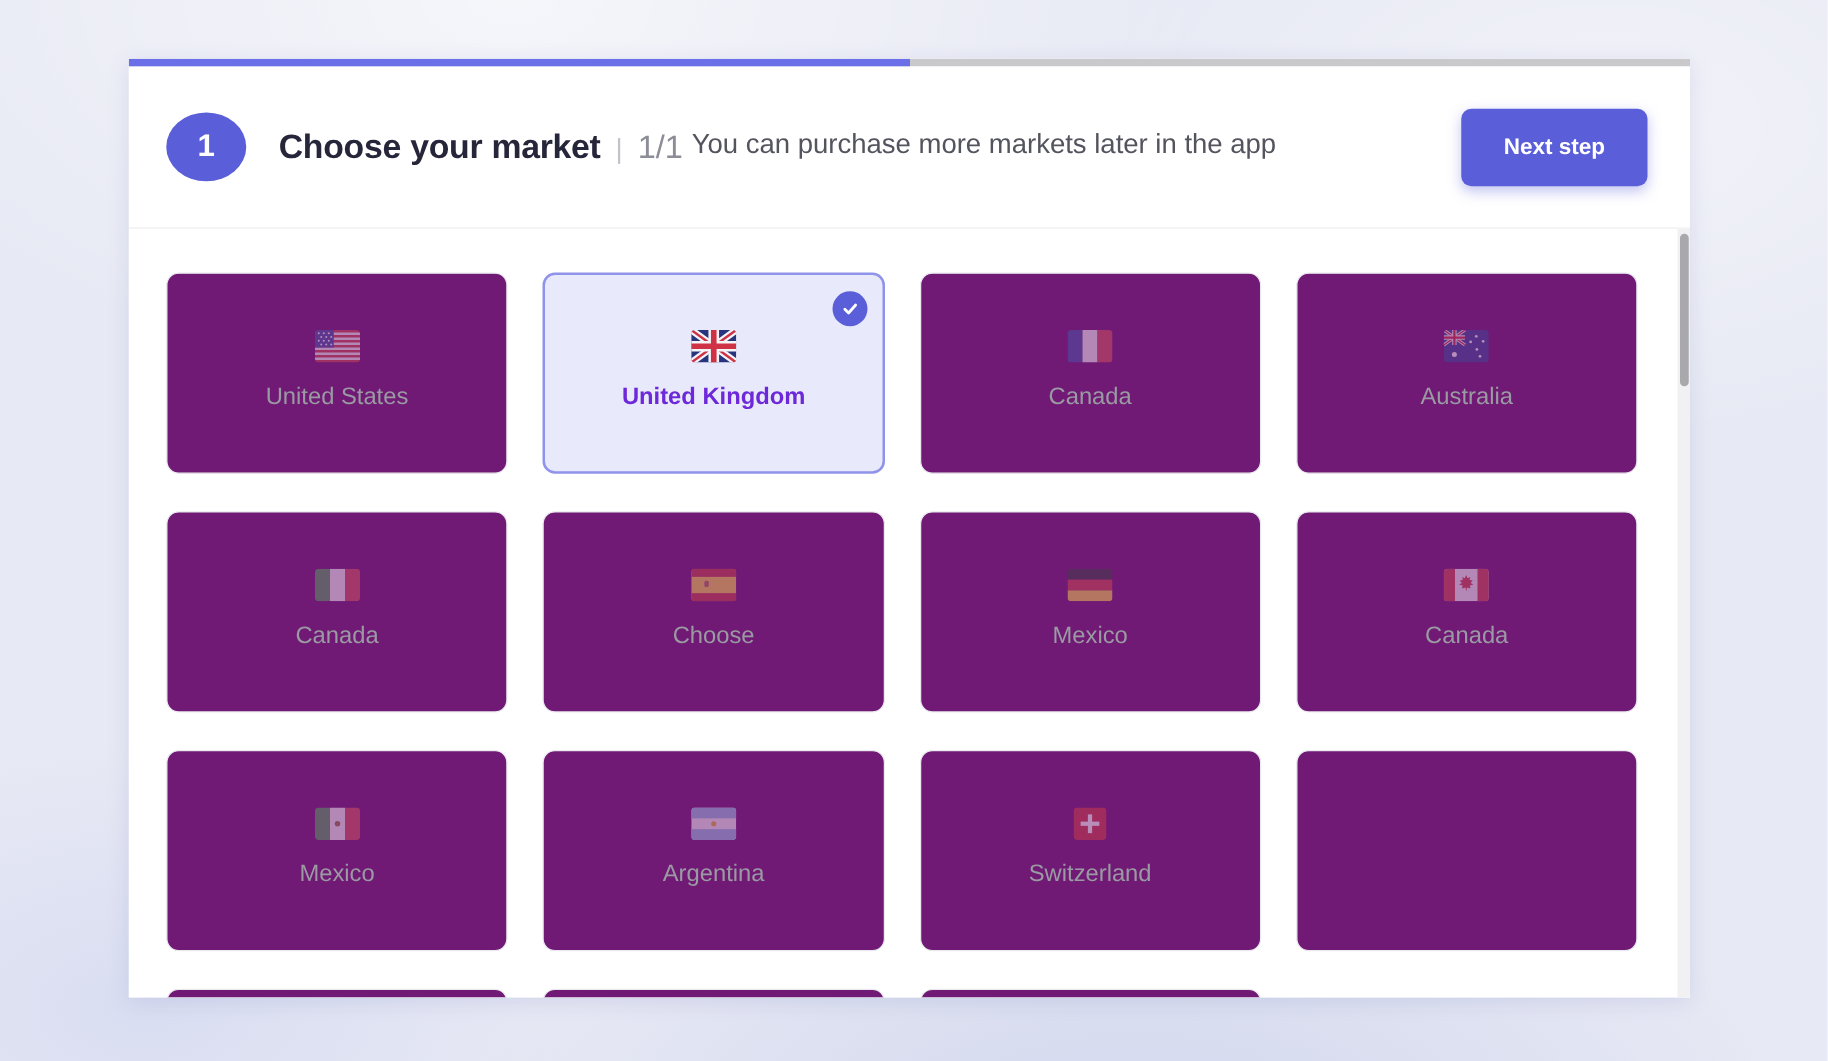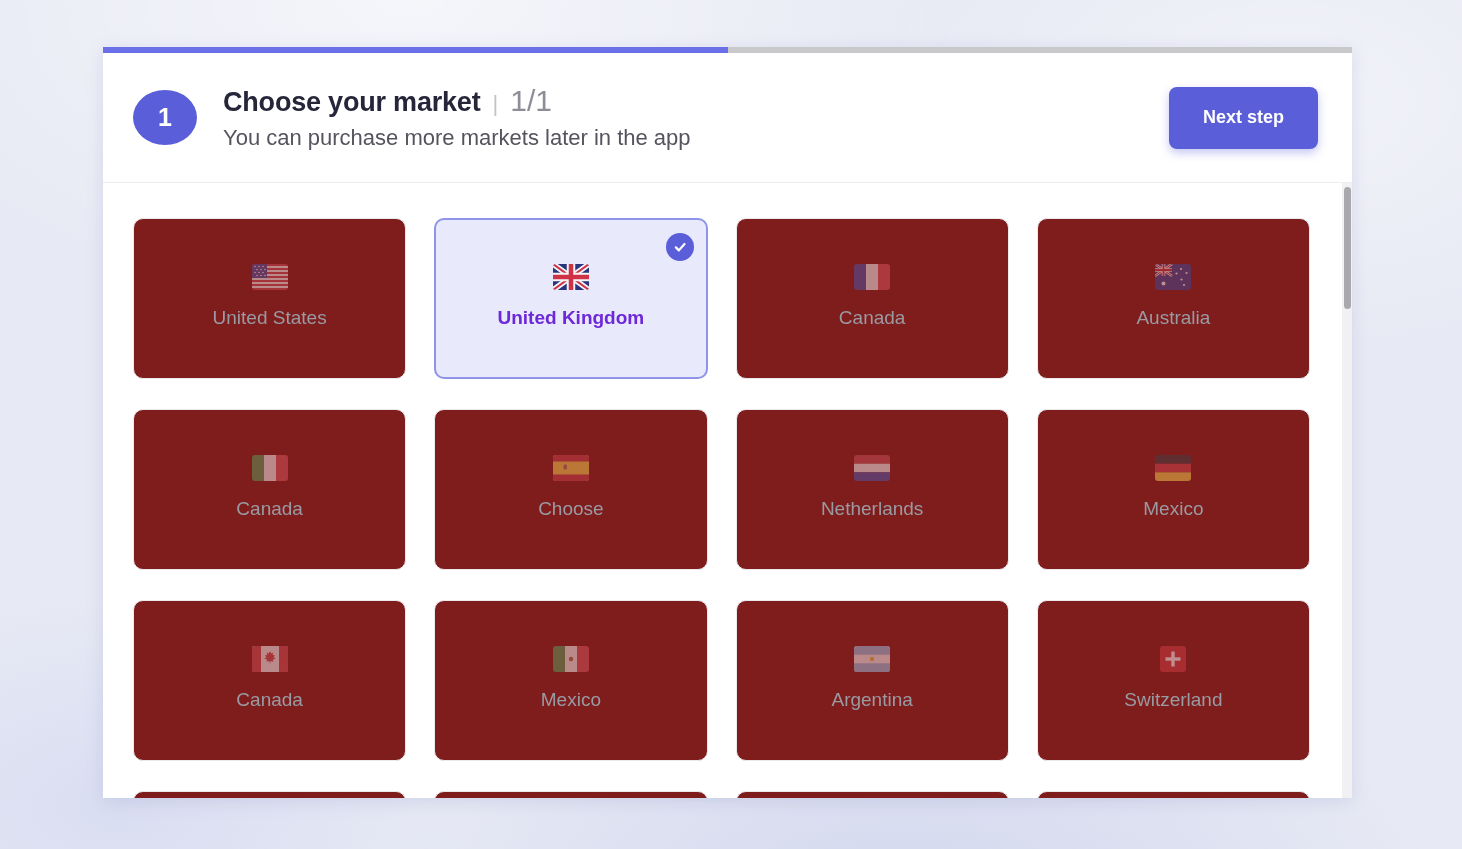--- a/index.html
+++ b/index.html
@@ -30,40 +30,40 @@
   .progress{height:6px;width:100%;background:var(--progress-track);position:relative;}
   .progress-fill{height:100%;background:var(--progress-fill);width:50%;}
   
   .header{height:130px;display:flex;align-items:center;padding:0 34px 0 30px;border-bottom:1px solid #ececf1;background:#fff;}
   .step-badge{
     width:64px;height:55px;border-radius:50%;background:var(--accent);
     color:#fff;font-size:25px;font-weight:700;
     display:flex;align-items:center;justify-content:center;
     margin-right:26px;flex:0 0 auto;
   }
-  .title-block{display:flex;flex-direction:column;gap:7px;}
+  .title-block{display:flex;flex-direction:row;gap:7px;}
   .title-row{display:flex;align-items:baseline;gap:12px;}
   .title{font-size:27px;font-weight:700;color:#26263a;letter-spacing:-.2px;}
   .title-sep{font-size:22px;color:#c2c2cb;font-weight:300;}
-  .step-progress{font-size:30px;color:#8d8d97;}
+  .step-progress{font-size:26px;color:#8d8d97;}
   .subtitle{font-size:22px;color:#54545e;}
   .next-btn{
     margin-left:auto;width:149px;height:62px;border:none;border-radius:8px;
     background:var(--accent);color:#fff;font-family:inherit;
     font-size:18px;font-weight:700;cursor:pointer;
     box-shadow:0 4px 10px rgba(90,95,217,.35);
   }
   
   .grid-area{position:relative;height:615px;overflow:hidden;background:#fff;}
   .grid{
     display:grid;grid-template-columns:repeat(4,1fr);
     gap:30px 28px;padding:35px 42px 0 30px;
   }
   .card{
-    position:relative;height:161px;background:#7f1d1d;
+    position:relative;height:161px;background:#701a75;
     border:1px solid #e9e9ee;border-radius:10px;
     display:flex;flex-direction:column;align-items:center;
     padding-top:40px;cursor:pointer;
   }
   .card.selected{background:var(--sel-bg);border:2px solid var(--sel-border);padding-top:39px;}
   .flag{width:36px;height:36px;margin-bottom:12px;opacity:.5;}
   .card.selected .flag{opacity:1;}
   .flag svg{display:block;width:36px;height:36px;}
   .card-label{font-size:19px;color:#9a9aa3;}
   .card.selected .card-label{color:#6d28d9;font-weight:700;}
@@ -244,37 +244,20 @@
                 <rect x="10.5" y="14.5" width="3.5" height="5" rx="1.2" fill="#b5715c"></rect>
               </g>
             </svg>
           </div>
           <div class="card-label">Choose</div>
         </div>
         <div class="card">
           <div class="flag">
             <svg viewBox="0 0 36 36">
               <defs>
-                <clipPath id="cp-nl">
-                  <rect x="0" y="5" width="36" height="26" rx="3"></rect>
-                </clipPath>
-              </defs>
-              <g clip-path="url(#cp-nl)">
-                <rect x="0" y="5" width="36" height="8.7" fill="#c65059"></rect>
-                <rect x="0" y="13.7" width="36" height="8.6" fill="#f6f6f8"></rect>
-                <rect x="0" y="22.3" width="36" height="8.7" fill="#4d5ab0"></rect>
-              </g>
-            </svg>
-          </div>
-          <div class="card-label">Netherlands</div>
-        </div>
-        <div class="card">
-          <div class="flag">
-            <svg viewBox="0 0 36 36">
-              <defs>
                 <clipPath id="cp-de">
                   <rect x="0" y="5" width="36" height="26" rx="3"></rect>
                 </clipPath>
               </defs>
               <g clip-path="url(#cp-de)">
                 <rect x="0" y="5" width="36" height="8.7" fill="#3f4046"></rect>
                 <rect x="0" y="13.7" width="36" height="8.6" fill="#d2484f"></rect>
                 <rect x="0" y="22.3" width="36" height="8.7" fill="#f7d14e"></rect>
               </g>
             </svg>

